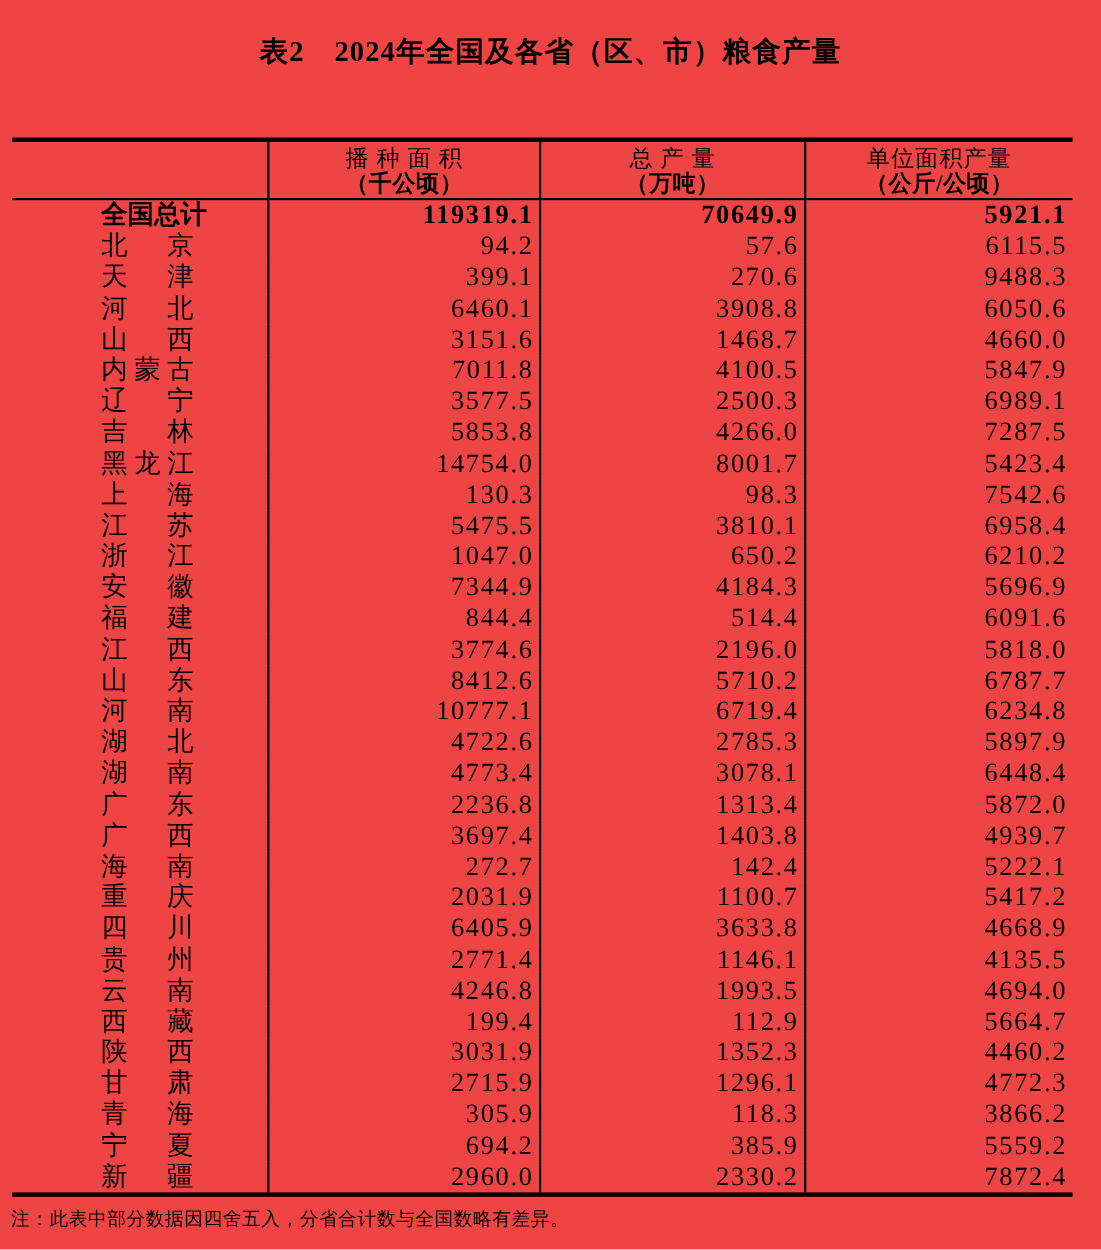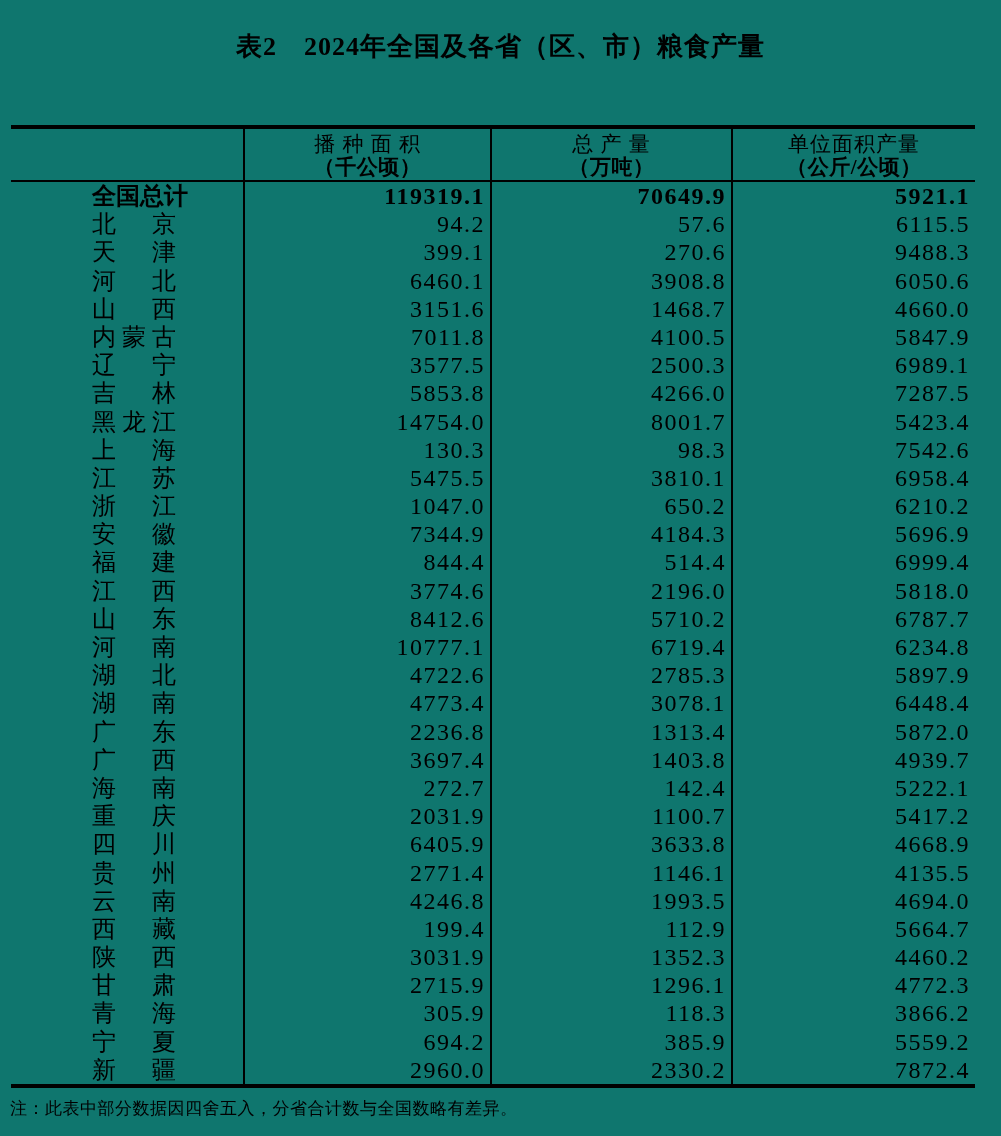--- a/index.html
+++ b/index.html
@@ -4,21 +4,21 @@
 <style>
   html, body {
     margin: 0;
     padding: 0;
     background: #ffffff;
   }
   .page {
     position: relative;
     width: 1001px;
     height: 1136px;
-    background: #0f766e;
+    background: #ef4444;
     color: #000000;
     font-family: "Liberation Serif", "DejaVu Serif", serif;
     overflow: hidden;
   }
   .title {
     margin: 0;
     padding-top: 30px;
     height: 34px;
     line-height: 34px;
     text-align: center;
@@ -224,21 +224,21 @@
     <div class="cell c3 num">4184.3</div>
     <div class="cell c4 num">5696.9</div>
   </div>
 
   <div class="t-row">
     <div class="cell c1 name-cell">
       <span class="name-box">福建</span>
     </div>
     <div class="cell c2 num">844.4</div>
     <div class="cell c3 num">514.4</div>
-    <div class="cell c4 num">6999.4</div>
+    <div class="cell c4 num">6091.6</div>
   </div>
 
   <div class="t-row">
     <div class="cell c1 name-cell">
       <span class="name-box">江西</span>
     </div>
     <div class="cell c2 num">3774.6</div>
     <div class="cell c3 num">2196.0</div>
     <div class="cell c4 num">5818.0</div>
   </div>

